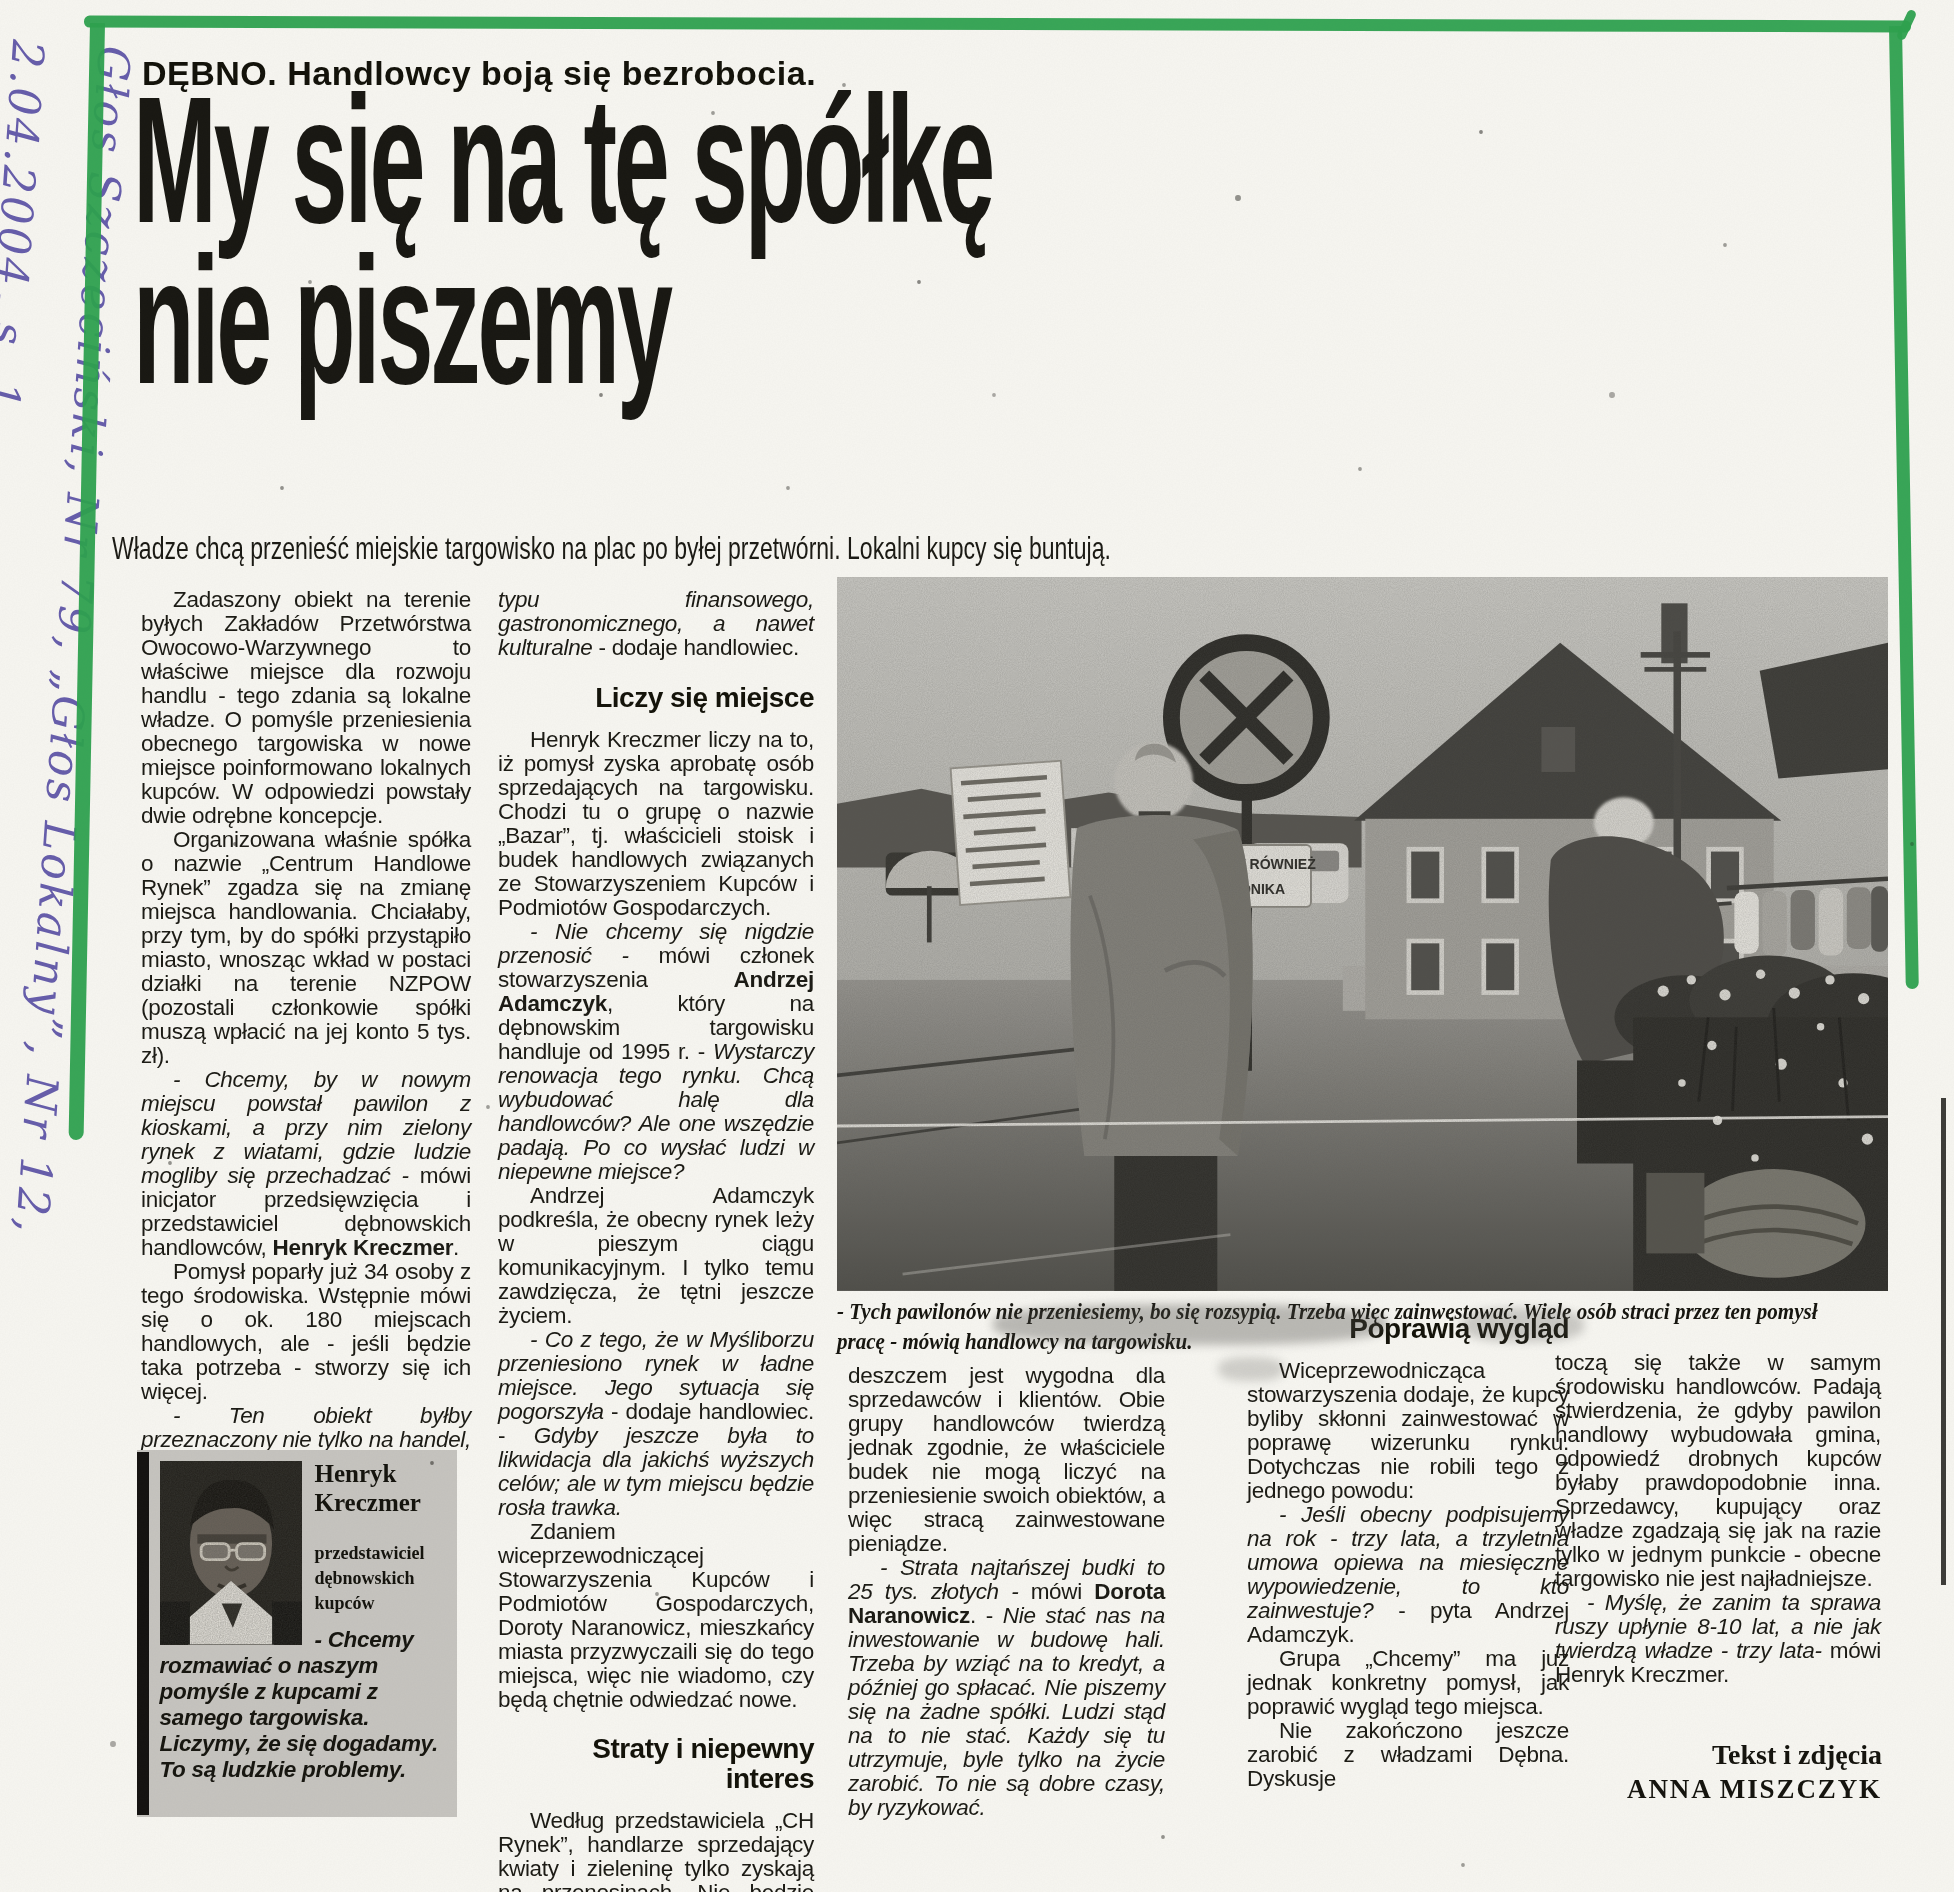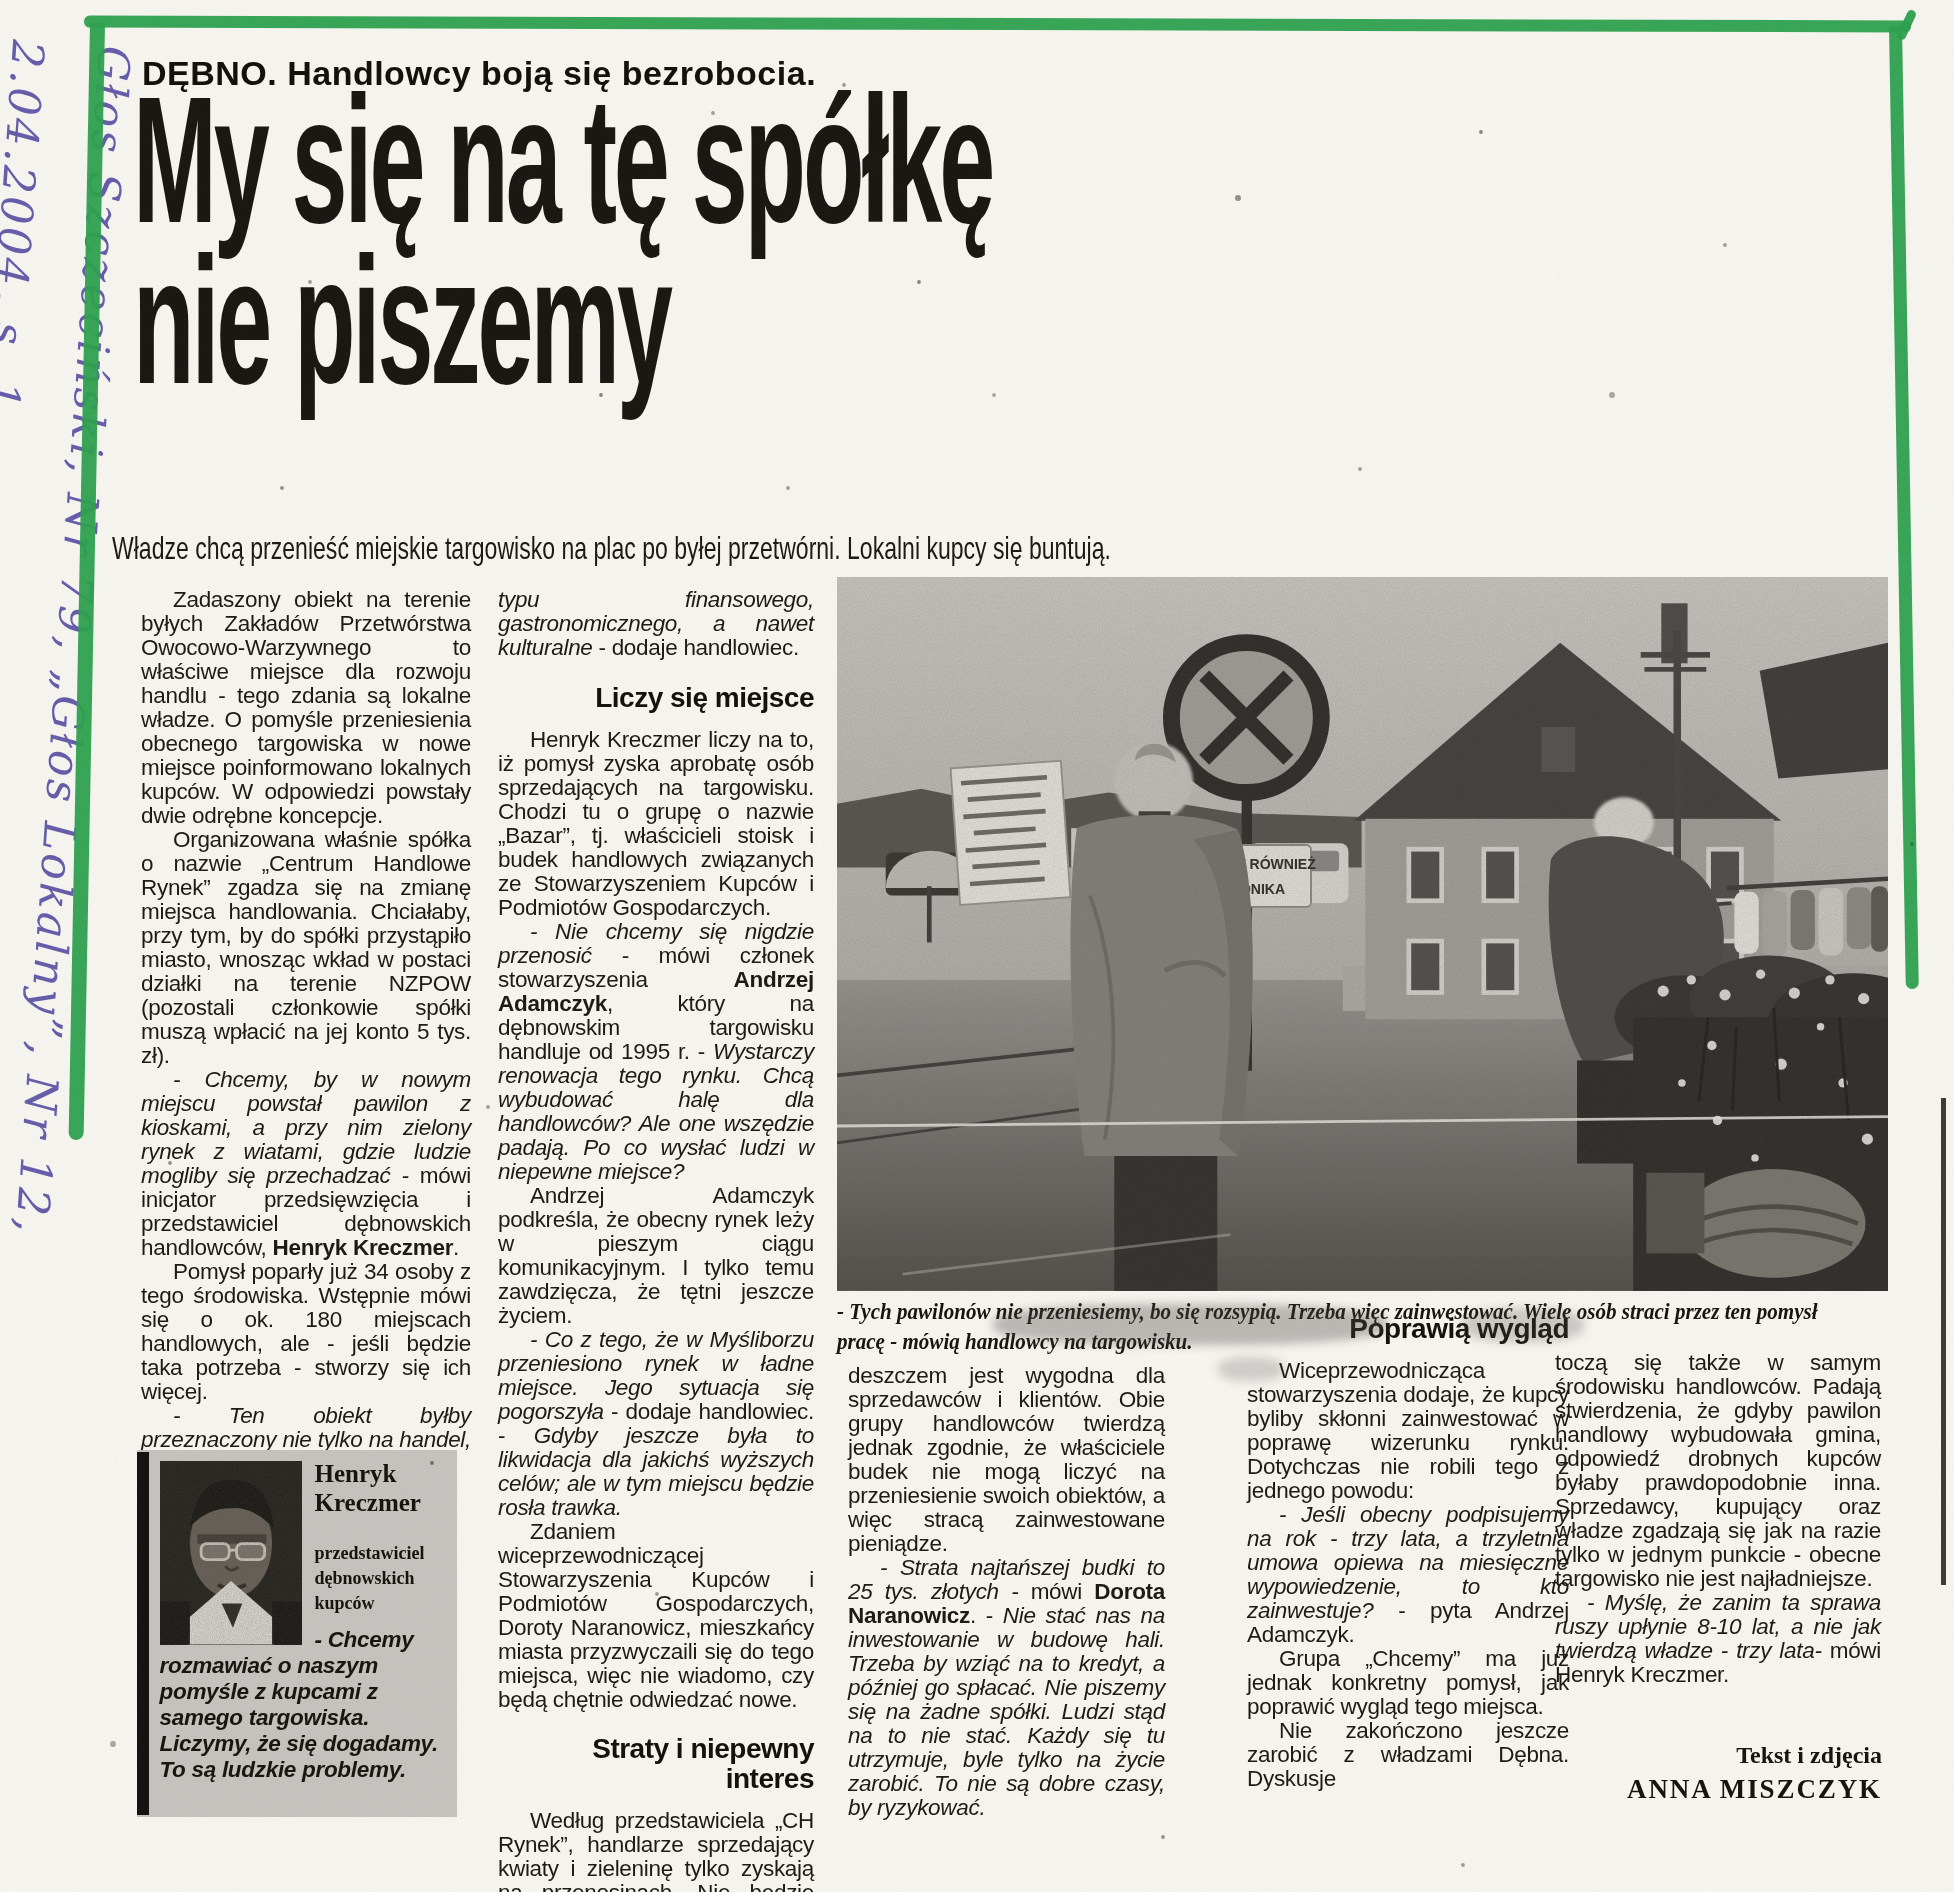--- a/index.html
+++ b/index.html
@@ -37,21 +37,21 @@
   .profile-box::before{content:"";position:absolute;left:0;top:1.9px;width:12px;height:99%;background:#141210;}
   .profile-photo{float:left;width:142px;height:184px;margin:1.9px 13px 5.6px 0;background:#211f1a;}
   .profile-name{font-family:"Liberation Serif",serif;font-weight:700;font-size:25px;line-height:29px;color:#14130d;}
   .profile-rule{height:6.6px;background:#17150f;width:105px;margin:7.5px 0 9.4px;}
   .profile-role{font-family:"Liberation Serif",serif;font-weight:700;font-size:18px;line-height:25px;color:#14130d;}
   .profile-quote{font-weight:700;font-style:italic;font-size:22.5px;line-height:26px;margin-top:11.2px;
     letter-spacing:-0.3px;color:#16150f;text-align:left;}
   
   .byline{position:absolute;left:1537px;top:1739px;width:345px;text-align:right;
     font-family:"Liberation Serif",serif;font-weight:700;color:#14130d;}
-  .byline .l1{font-size:24px;line-height:32px;}
+  .byline .l1{font-size:28px;line-height:32px;}
   .byline .l2{font-size:27px;letter-spacing:1.9px;line-height:37px;}
   
   .smudge{position:absolute;filter:blur(4.7px);background:#4a4945;opacity:.35;border-radius:40%;}
   .edge-line{position:absolute;left:1941px;top:1098px;width:4.7px;height:487px;background:#1c1b17;opacity:.85;}
   .speckles{position:absolute;left:0;top:0;width:1.9px;height:1.9px;border-radius:50%;background:transparent;
     box-shadow:394px 169px 0 0.9px rgba(25,24,20,.55),712px 112px 0 0.9px rgba(25,24,20,.4),
       918px 281px 0 0.9px rgba(25,24,20,.5),1237px 197px 0 1.9px rgba(25,24,20,.45),
       1480px 131px 0 0.9px rgba(25,24,20,.5),1724px 244px 0 0.9px rgba(25,24,20,.4),
       600px 394px 0 0.9px rgba(25,24,20,.5),281px 487px 0 0.9px rgba(25,24,20,.45),
       1359px 468px 0 0.9px rgba(25,24,20,.4),1611px 394px 0 1.9px rgba(25,24,20,.35),

